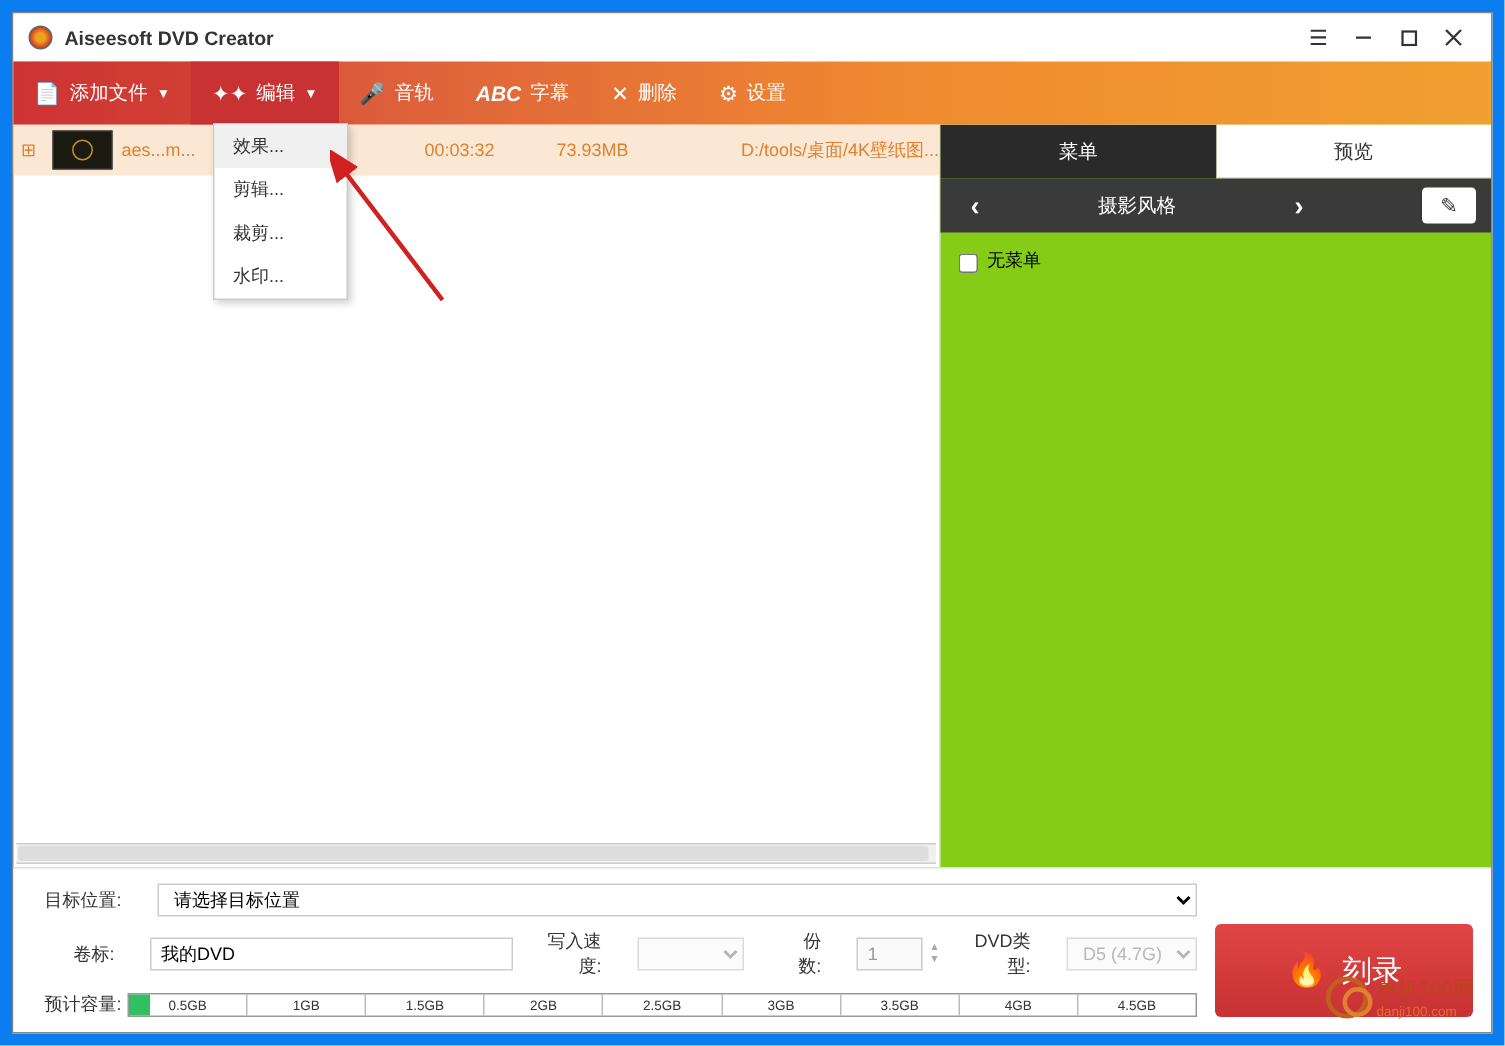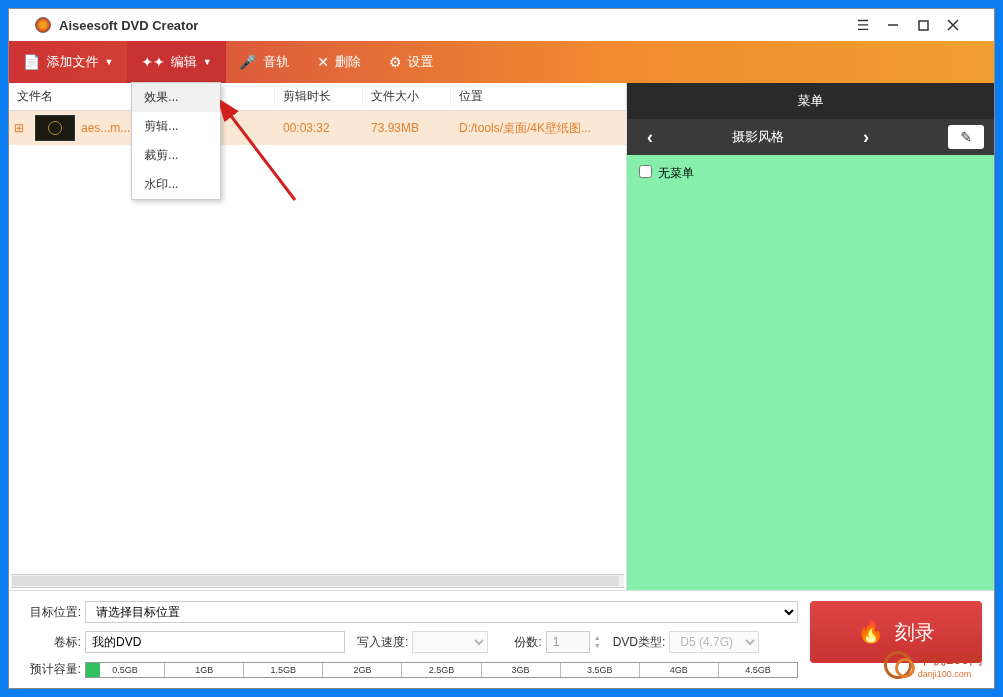--- a/index.html
+++ b/index.html
@@ -1,75 +1,75 @@
 <!DOCTYPE html>
 <html><head>
 <meta charset="utf-8">
 <style>
 * { margin:0; padding:0; box-sizing:border-box; font-family:"Microsoft YaHei",Arial,sans-serif; }
 body { background:#0a7ef0; padding:8px; width:1003px; height:697px; }
 .window { background:#fff; width:100%; height:100%; border:1px solid #888; display:flex; flex-direction:column; }
-.titlebar { height:32px; display:flex; align-items:center; padding:0 26px; background:#fff; }
+.titlebar { height:32px; display:flex; align-items:center; padding:0 10px; background:#fff; }
 .titlebar .logo { width:16px; height:16px; border-radius:50%; background:radial-gradient(circle,#f0a020 30%,#d04020 70%); border:1px solid #666; margin-right:8px; }
 .titlebar .title { font-size:13px; color:#333; font-weight:bold; flex:1; }
 .titlebar .wb { width:30px; height:24px; display:flex; align-items:center; justify-content:center; cursor:pointer; color:#333; font-size:14px; }
 .toolbar { height:42px; background:linear-gradient(90deg,#d03a3a 0%,#e0663a 30%,#f08a30 60%,#f0a030 100%); display:flex; align-items:stretch; position:relative; }
 .tbbtn { display:flex; align-items:center; padding:0 14px; color:#fff; font-size:13px; cursor:pointer; position:relative; }
 .tbbtn.add { background:rgba(200,40,40,0.35); }
 .tbbtn.edit { background:#c83232; }
 .tbbtn .icon { margin-right:6px; font-size:14px; }
 .caret { margin-left:6px; font-size:9px; }
-.dropdown { position:absolute; top:41px; left:4px; width:90px; background:#fff; border:1px solid #ccc; box-shadow:2px 2px 5px rgba(0,0,0,0.2); z-index:100; }
+.dropdown { position:absolute; top:41px; left:15px; width:90px; background:#fff; border:1px solid #ccc; box-shadow:2px 2px 5px rgba(0,0,0,0.2); z-index:100; }
 .dropdown .ditem { padding:6px 12px; font-size:12px; color:#333; cursor:pointer; }
 .dropdown .ditem.active { background:#f0f0f0; }
 .content { flex:1; display:flex; overflow:hidden; }
 .left { width:618px; display:flex; flex-direction:column; border-right:1px solid #ddd; }
 .colhdr { height:28px; display:flex; align-items:center; border-bottom:1px solid #ddd; font-size:12px; color:#333; }
 .colhdr div { padding:0 8px; border-right:1px solid #eee; }
 .ch-name { width:266px; }
 .ch-dur { width:88px; }
 .ch-size { width:88px; }
 .ch-loc { flex:1; border-right:none; }
 .row { height:34px; display:flex; align-items:center; background:#fbe8d4; font-size:12px; color:#e08030; }
 .row .exp { width:20px; text-align:center; color:#e08030; cursor:pointer; }
 .row .thumb { width:40px; height:26px; background:#1a1a10; margin:0 6px; display:flex; align-items:center; justify-content:center; border:1px solid #333; }
 .row .thumb::after { content:""; width:12px; height:12px; border:1px solid #c09020; border-radius:50%; }
 .row .rname { width:194px; }
 .row .rdur { width:88px; padding-left:8px; }
 .row .rsize { width:88px; padding-left:8px; }
-.row .rloc { flex:1; padding-left:8px; white-space:nowrap; overflow:hidden; text-overflow:ellipsis; }
+.row .rloc { flex:1; padding-left:8px; white-space:nowrap; overflow:hidden; text-overflow:ellipsis;text-align:right; }
 .scrollbar { height:14px; background:#f0f0f0; border-top:1px solid #ccc; border-bottom:1px solid #ccc; margin:2px; position:relative; }
 .scrollbar::after { content:""; position:absolute; left:1px; top:1px; height:10px; width:99%; background:#ddd; border-radius:2px; }
-.right { flex:1; display:flex; flex-direction:column; background:#86efac; }
+.right { flex:1; display:flex; flex-direction:column; background:#84cc16; }
 .tabs { height:36px; display:flex; }
 .tab { flex:1; display:flex; align-items:center; justify-content:center; font-size:13px; cursor:pointer; }
 .tab.active { background:#2a2a2a; color:#fff; }
 .tab.inactive { background:#fff; color:#333; border-bottom:1px solid #ddd; }
 .stylebar { height:36px; background:#3a3a3a; display:flex; align-items:center; justify-content:space-between; padding:0 10px; color:#fff; font-size:13px; }
 .stylebar .arrow { cursor:pointer; padding:4px 10px; font-size:18px; font-weight:bold; }
 .stylebar .pencil { width:36px; height:24px; background:#fff; color:#333; border-radius:3px; display:flex; align-items:center; justify-content:center; cursor:pointer; font-size:14px; }
 .preview { flex:1; position:relative; background:linear-gradient(180deg,#6a5a28 0%,#a07830 20%,#f0b040 35%,#ffd080 45%,#f0a030 55%,#2a1a0a 85%,#1a0a00 100%); overflow:hidden; }
 .photog { position:absolute; right:10px; top:60px; width:180px; height:240px; }
 .silhouette { position:absolute; width:100%; height:100%; background:#1a0a00; clip-path:polygon(40% 10%,48% 12%,52% 18%,55% 25%,0% 28%,5% 32%,52% 35%,58% 45%,62% 60%,65% 75%,68% 90%,72% 100%,78% 100%,74% 85%,76% 60%,80% 45%,85% 40%,100% 42%,100% 100%,0% 100%,0% 95%,35% 80%,30% 50%,32% 35%,38% 28%,40% 20%); }
 .tripod { position:absolute; bottom:0; right:0; width:180px; height:260px; overflow:hidden; }
 .tripod::before { content:""; position:absolute; top:10px; right:20px; width:3px; height:250px; background:#0a0a0a; }
 .tripod::after { content:""; position:absolute; top:10px; right:40px; width:2px; height:240px; background:#0a0a0a; transform:rotate(12deg); transform-origin:top; }
 .water { position:absolute; bottom:0; left:0; right:0; height:70px; background:repeating-linear-gradient(90deg,#2a1808 0,#5a3818 8px,#2a1808 16px),linear-gradient(180deg,#5a3818,#0a0400); }
 .titleframe { position:absolute; left:20px; top:70px; width:70px; height:50px; border:3px solid #d0b070; background:#2a1a10; }
 .titleframe::after { content:""; position:absolute; inset:4px; background:radial-gradient(circle at 60% 40%,#4a3020,#1a0a05); }
 .titlelabel { position:absolute; left:20px; top:128px; color:#fff; font-size:11px; font-weight:bold; }
 .playbtn { position:absolute; left:50%; top:58%; transform:translate(-50%,-50%); width:36px; height:36px; border-radius:50%; background:rgba(200,180,150,0.8); display:flex; align-items:center; justify-content:center; cursor:pointer; }
 .playbtn::after { content:""; border-left:12px solid #2a2a2a; border-top:8px solid transparent; border-bottom:8px solid transparent; margin-left:3px; }
-.nomenu { padding:10px 12px; font-size:12px; display:flex; align-items:flex-start; gap:6px; }
+.nomenu { padding:10px 12px; font-size:12px; display:flex; align-items:flex-end; gap:6px; }
 .nomenu input { accent-color:#e08030; }
-.bottom { border-top:1px solid #ddd; padding:10px 12px; display:flex; gap:12px; align-items:flex-start; background:#fff; }
+.bottom { border-top:1px solid #ddd; padding:10px 12px; display:flex; gap:12px; align-items:flex-end; background:#fff; }
 .settings { flex:1; display:flex; flex-direction:column; gap:8px; font-size:12px; }
 .srow { display:flex; align-items:center; gap:4px; }
 .srow label { width:60px; text-align:right; color:#333; }
-.srow select,.srow input { border:1px solid #ccc; padding:2px 6px; font-size:12px; height:22px; background:#fff; }
+.srow select,.srow input { border:1px solid #ccc; padding:2px 6px; font-size:12px; height:22px; background:#fff;margin-left:20px; }
 .srow select:disabled,.srow input:disabled { background:#fafafa; color:#999; }
 .dest { flex:1; min-width:100px; }
 .label-input { width:260px; }
 .wspeed { width:76px; }
 .copies { width:44px; }
 .capbar { flex:1; height:16px; border:1px solid #999; position:relative; background:#fff; font-size:9px; display:flex; }
 .capfill { position:absolute; left:0; top:0; bottom:0; width:2%; background:#30c060; }
 .captick { flex:1; border-right:1px solid #bbb; text-align:center; padding-top:2px; color:#333; }
 .burnbtn { width:172px; height:62px; background:linear-gradient(180deg,#e04545,#c83232); color:#fff; border:none; border-radius:4px; font-size:20px; display:flex; align-items:center; justify-content:center; gap:10px; cursor:pointer; }
 .burnbtn .fire { font-size:22px; }
@@ -120,61 +120,60 @@
         <div class="ditem">剪辑...</div>
         <div class="ditem">裁剪...</div>
         <div class="ditem">水印...</div>
       </div>
     </div>
     <div class="tbbtn">
       <span class="icon">🎤</span>
       <span>音轨</span>
     </div>
     <div class="tbbtn">
+      <span class="icon" style="font-style:italic;font-weight:bold">ABC</span>
+      <span>字幕</span>
+    </div>
+    <div class="tbbtn">
       <span class="icon">✕</span>
       <span>删除</span>
     </div>
     <div class="tbbtn">
       <span class="icon">⚙</span>
       <span>设置</span>
     </div>
   </div>
 
   <svg class="arrow-annotation" width="80" height="110">
     <defs>
         <marker id="ah" markerWidth="10" markerHeight="10" refX="2" refY="3" orient="auto">
           <polygon points="0 0, 8 3, 0 6" fill="#d02020"></polygon>
         </marker>
       </defs>
     <line x1="75" y1="100" x2="8" y2="12" stroke="#d02020" stroke-width="3" marker-end="url(#ah)"></line>
   </svg>
 
   <div class="content">
     <div class="left">
-      <div class="colhdr">
-        <div class="ch-name">文件名</div>
-        <div class="ch-dur">剪辑时长</div>
-        <div class="ch-size">文件大小</div>
-        <div class="ch-loc">位置</div>
-      </div>
       <div class="row">
         <div class="exp">⊞</div>
         <div class="thumb"></div>
         <div class="rname">aes...m...</div>
         <div class="rdur">00:03:32</div>
         <div class="rsize">73.93MB</div>
         <div class="rloc">D:/tools/桌面/4K壁纸图...</div>
       </div>
       <div style="flex:1"></div>
       <div class="scrollbar"></div>
     </div>
 
     <div class="right">
       <div class="tabs">
         <div class="tab active">菜单</div>
+        <div class="tab inactive">预览</div>
       </div>
       <div class="stylebar">
         <span class="arrow">‹</span>
         <span>摄影风格</span>
         <span class="arrow">›</span>
         <span class="pencil">✎</span>
       </div>
       <div class="nomenu">
         <input type="checkbox" style="">
         <span>无菜单</span>

